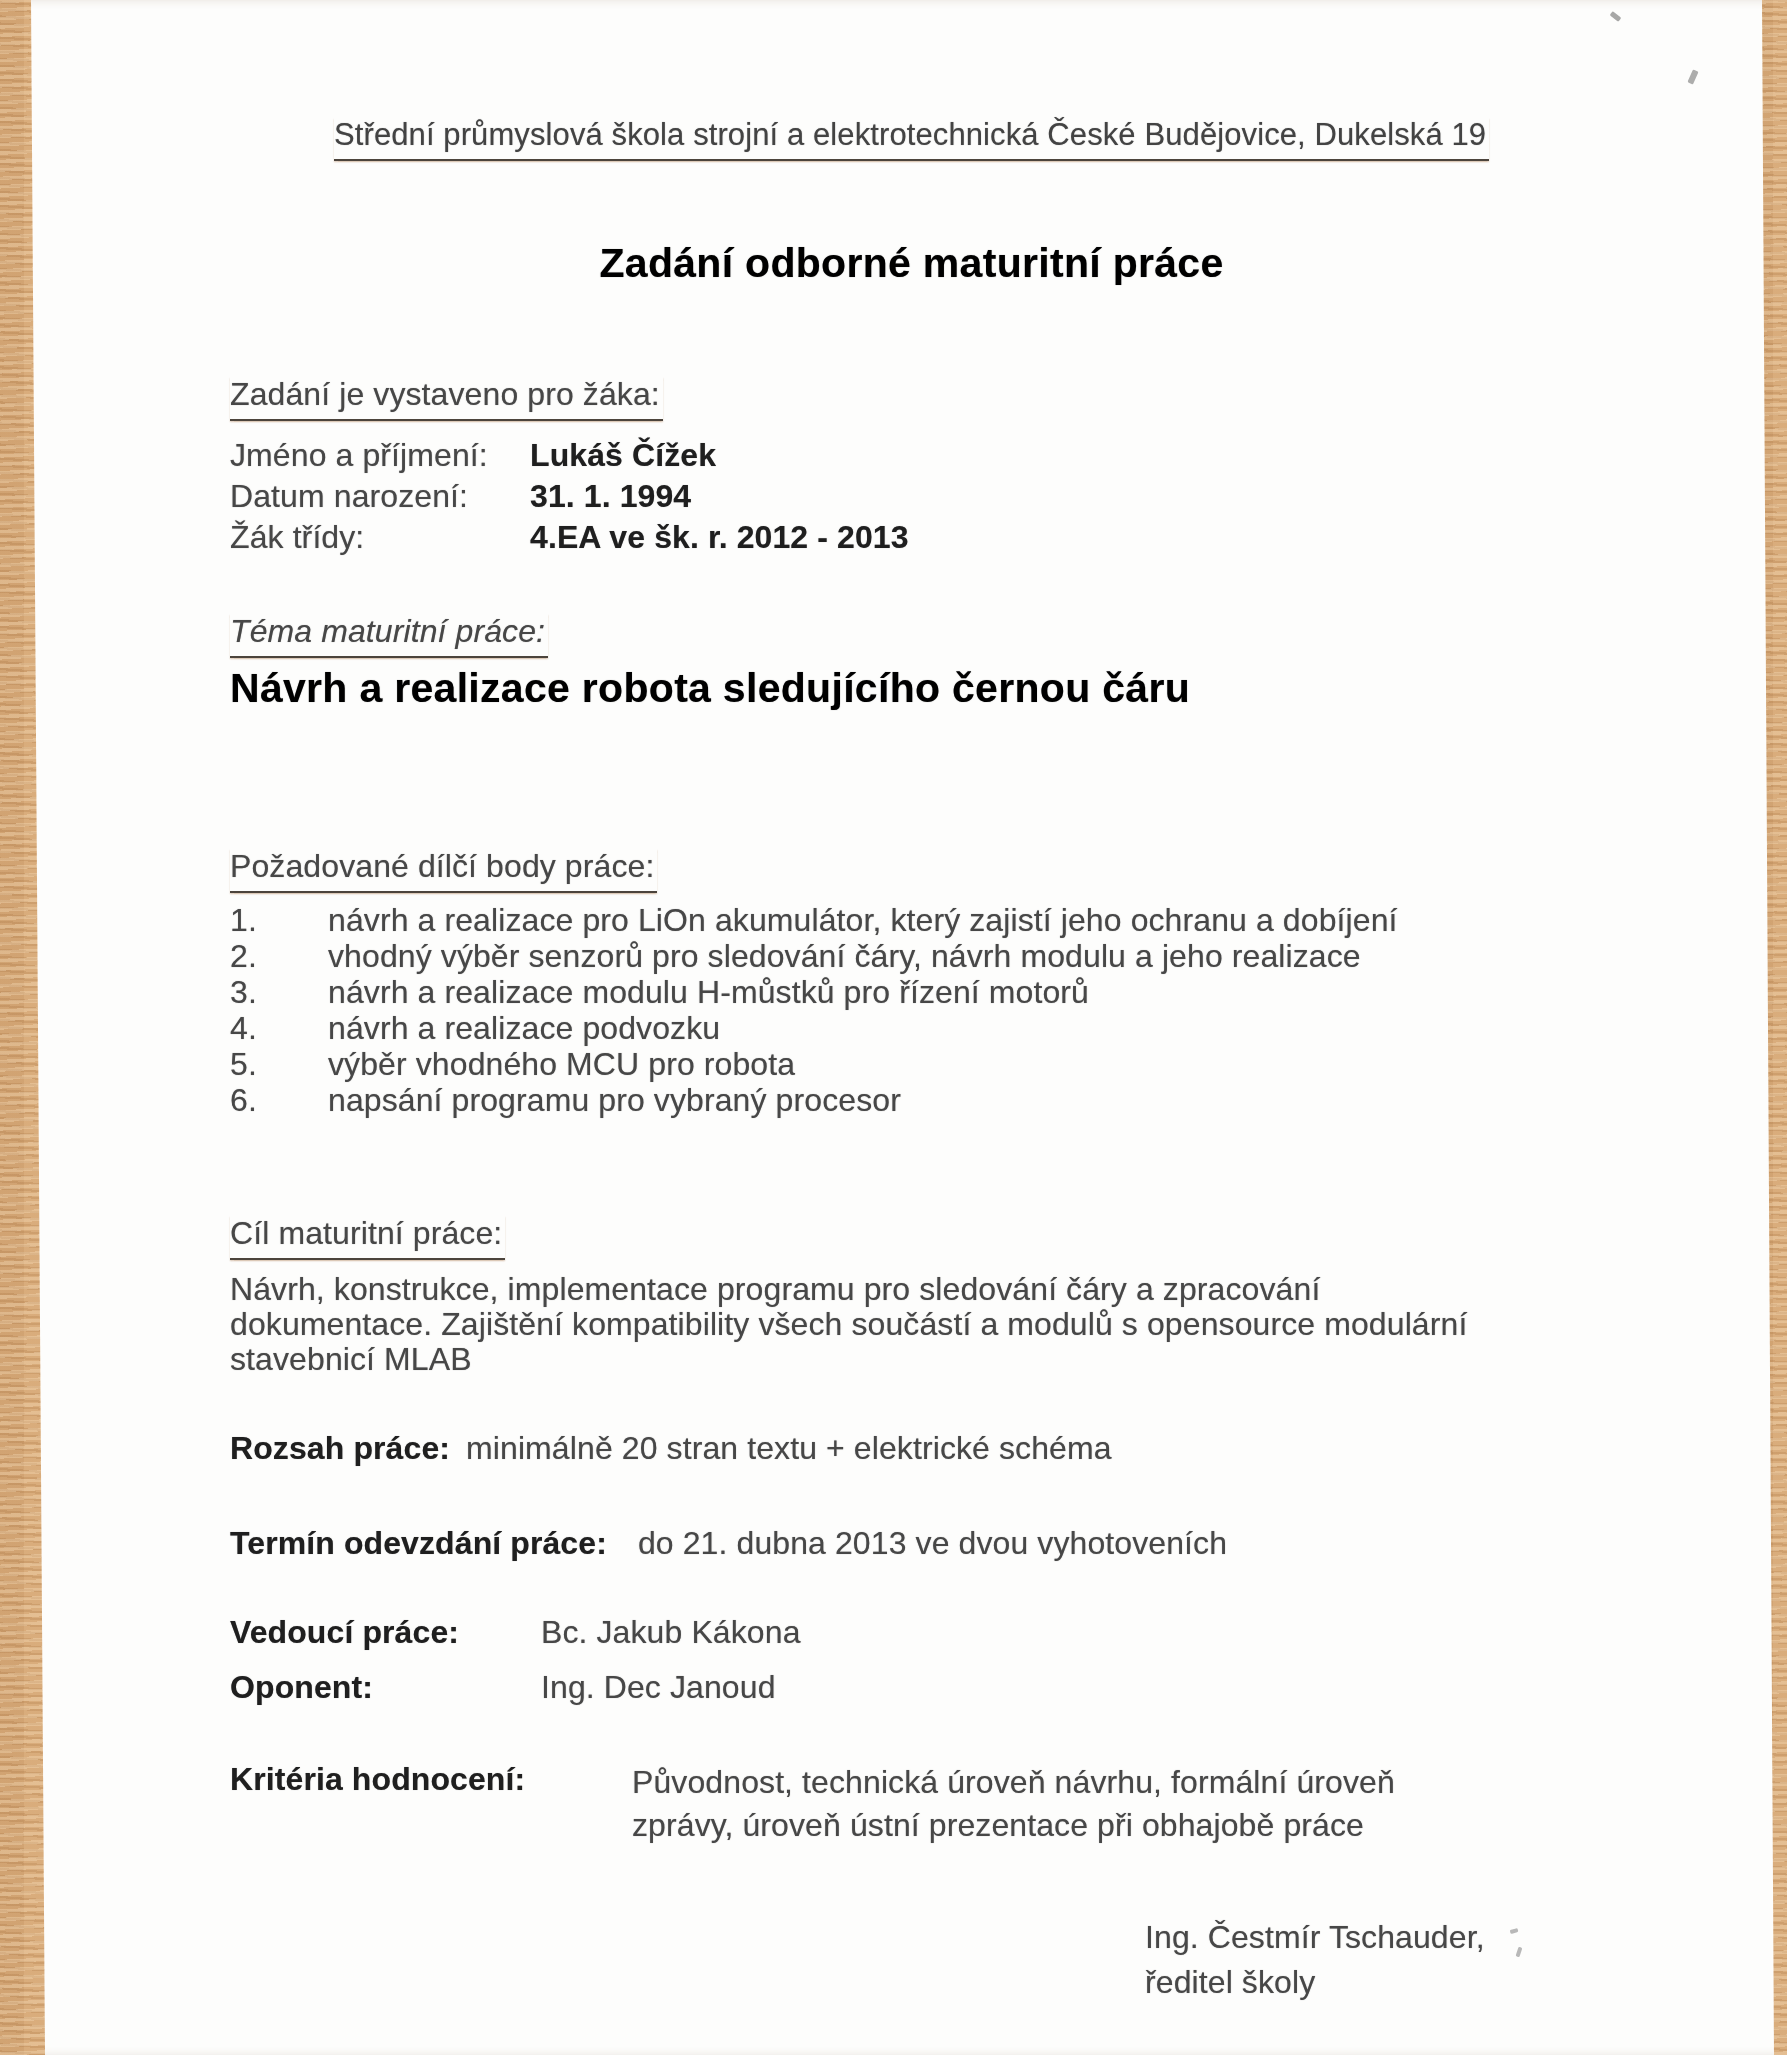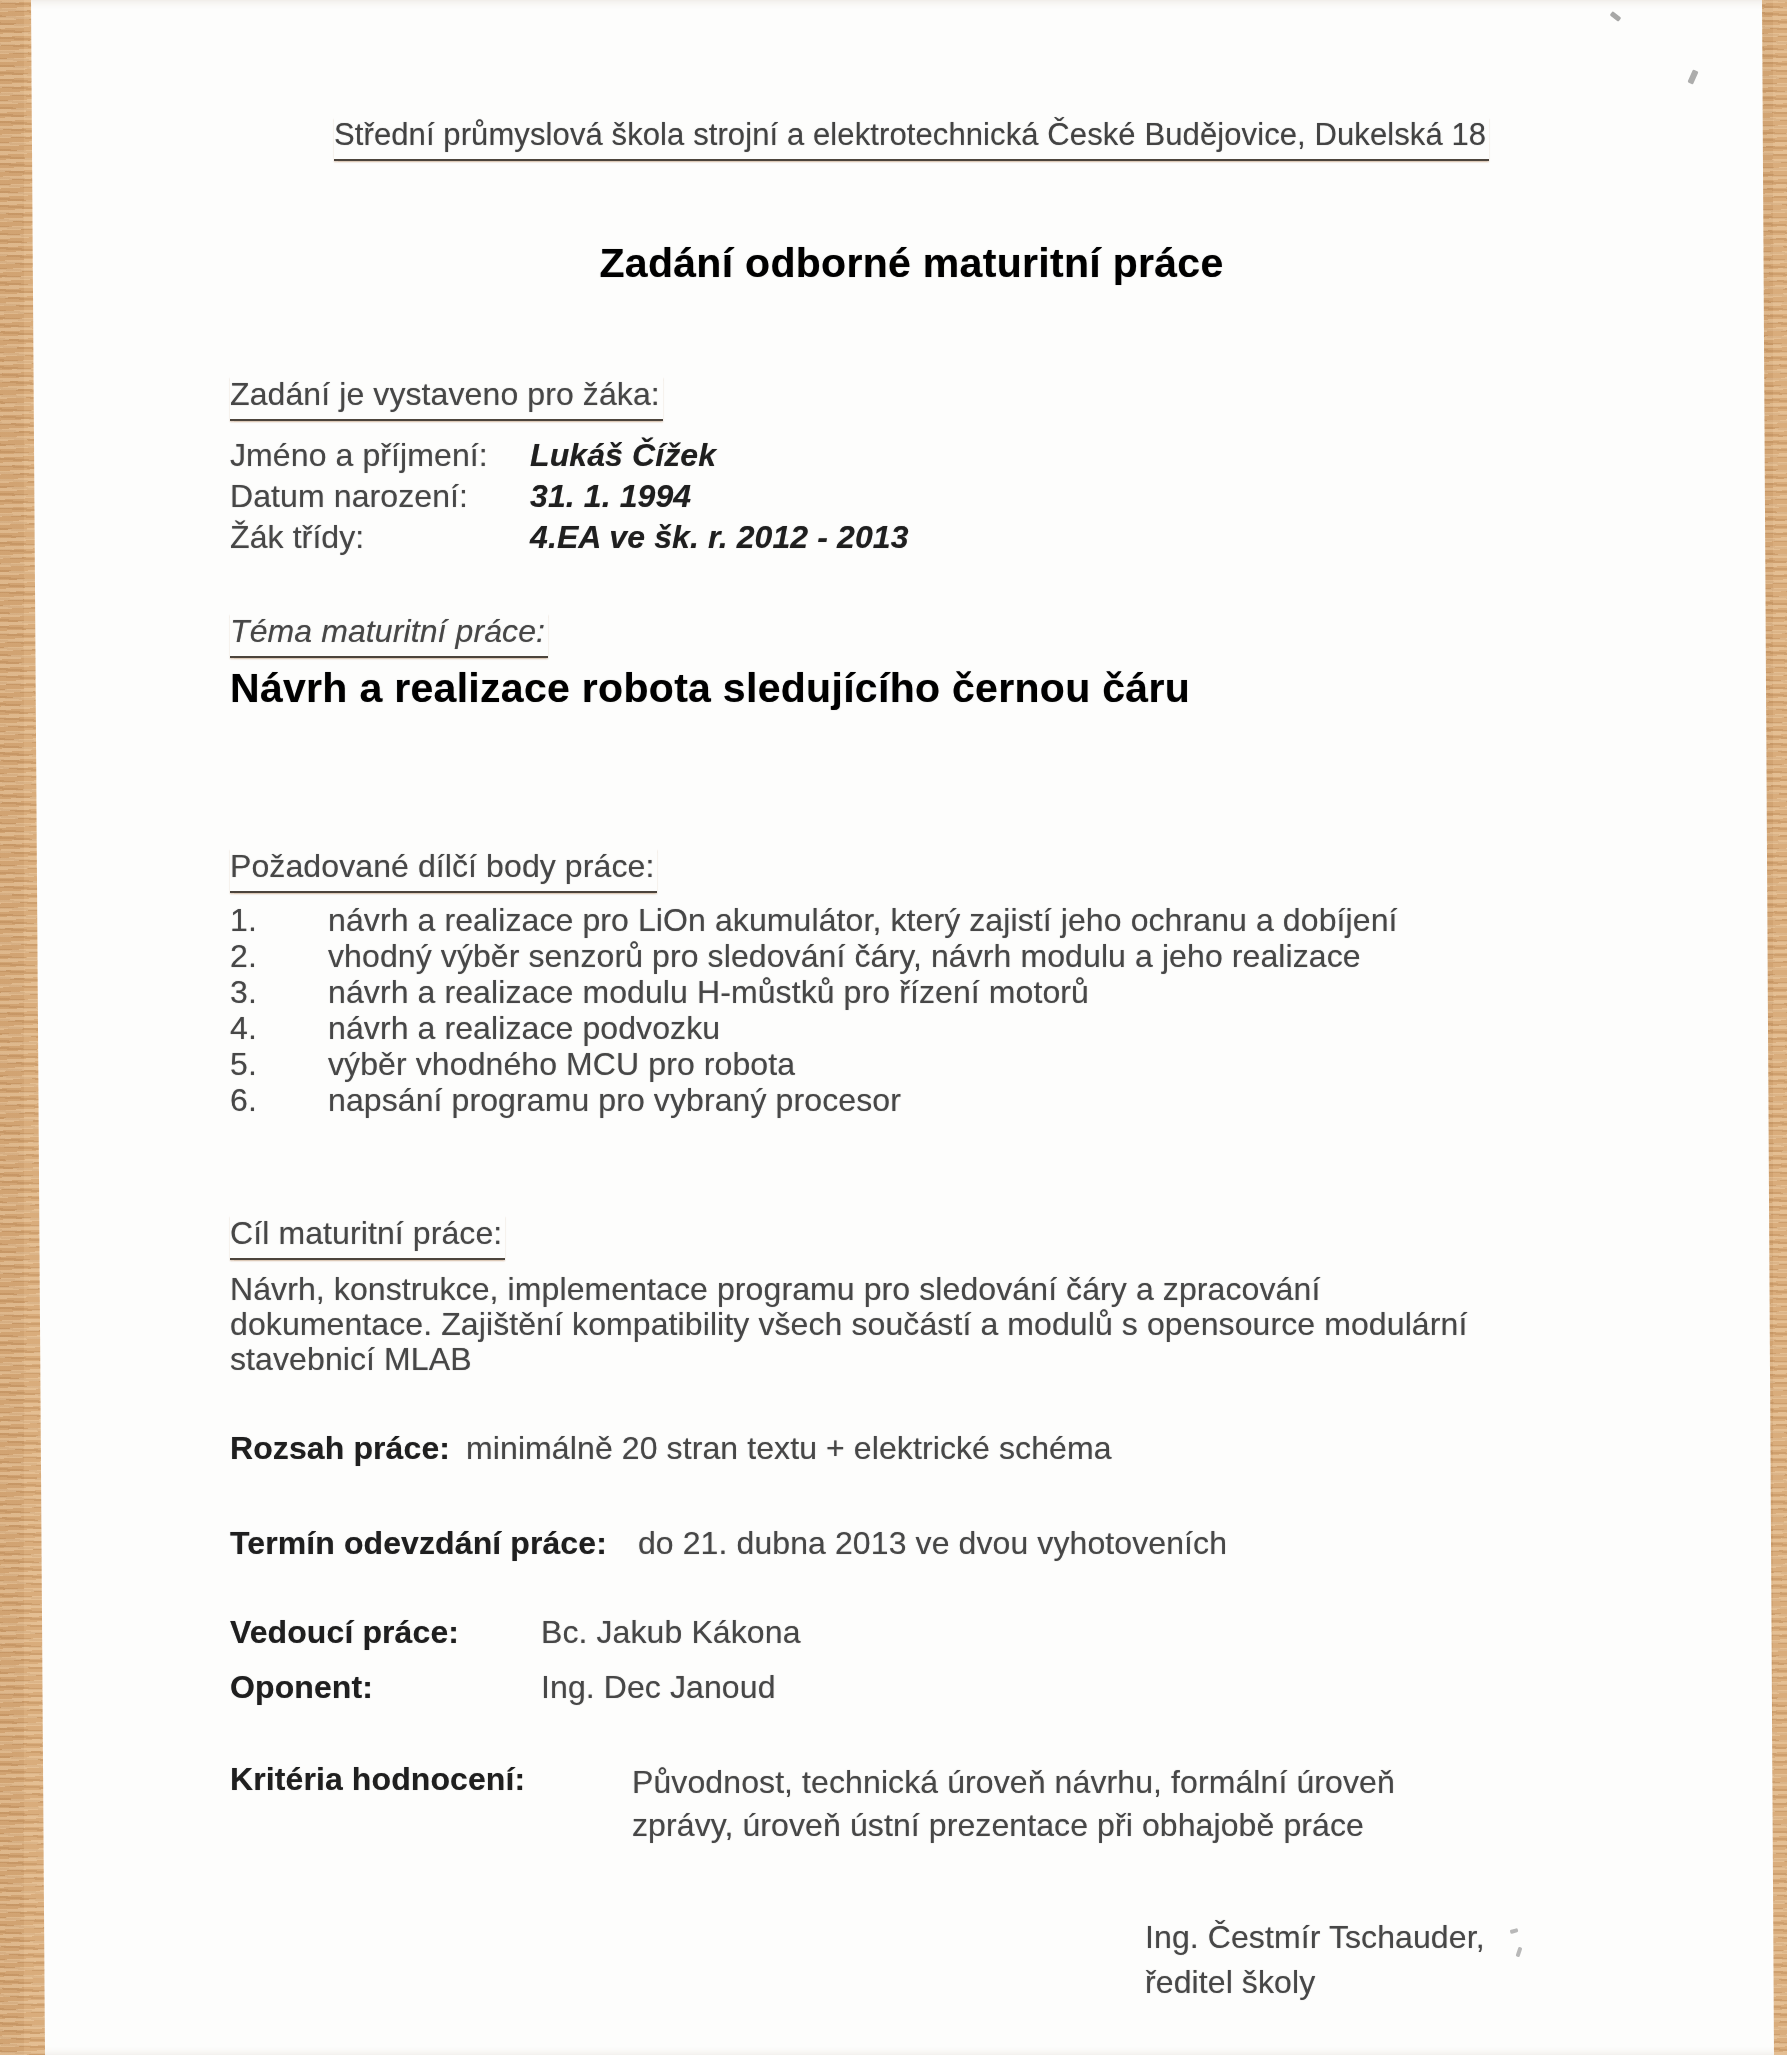--- a/index.html
+++ b/index.html
@@ -34,37 +34,37 @@
     border-bottom: 2.8px solid #4c443c;
     box-shadow: 0 2.1px 1.4px rgba(158,104,54,0.35);
   }
   .doc-title {
     font-size: 41px; font-weight: bold; color: #000000;
     text-shadow: 0 0 1px rgba(40,40,40,0.5); letter-spacing: 0.3px;
   }
   .centered { left: 17.5px; width: 1788px; text-align: center; }
   .label-col { position: absolute; left: 0; }
   .row { position: absolute; left: 230px; width: 1397px; }
-  .val-430 { position: absolute; left: 300px; font-style: italic; }
+  .val-430 { position: absolute; left: 300px; }
   .val-445 { position: absolute; left: 311px; }
   .list-row { line-height: 36px; }
   .list-num { display: inline-block; width: 98px; }
   .goal-lines { line-height: 35px; }
   .criteria-lines { line-height: 43px; }
   .sig-block { text-align: left; line-height: 45px; }
   .speck { position: absolute; background: #8a8a8a; border-radius: 1.4px; }
 </style>
 </head>
 <body>
 
 <div id="page">
   <div id="paper"></div>
 
   <div class="abs centered" style="top:117px;">
-    <span class="txt small-h underlined" style="color:#434343;">Střední průmyslová škola strojní a elektrotechnická České Budějovice, Dukelská 18</span>
+    <span class="txt small-h underlined" style="color:#434343;">Střední průmyslová škola strojní a elektrotechnická České Budějovice, Dukelská 19</span>
   </div>
 
   <div class="abs centered" style="top:240px;">
     <span class="doc-title">Zadání odborné maturitní práce</span>
   </div>
 
   <div class="abs" style="left:230px; top:376px;">
     <span class="txt underlined">Zadání je vystaveno pro žáka:</span>
   </div>
 

